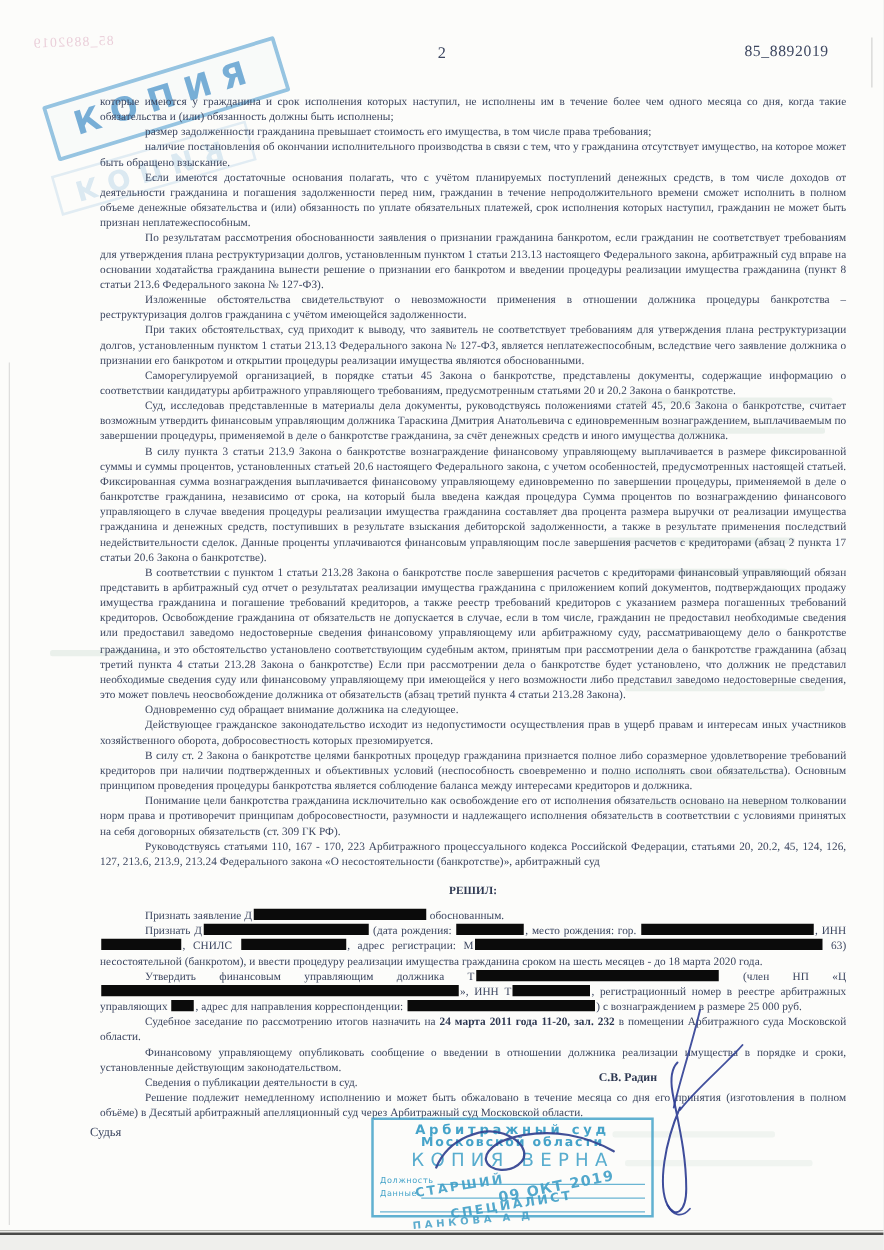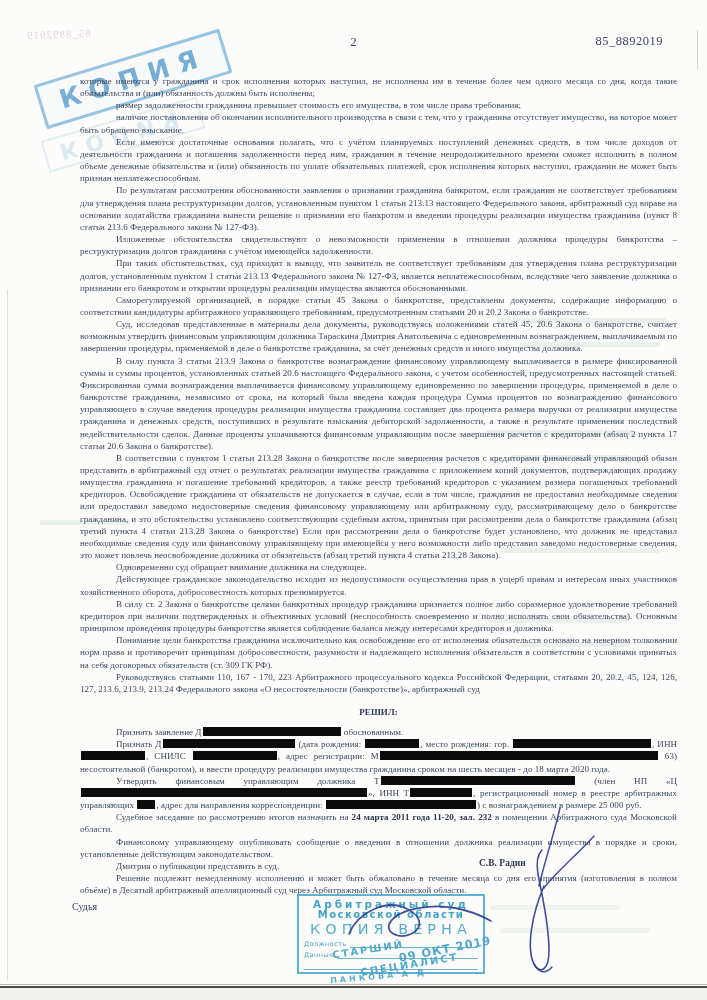--- a/index.html
+++ b/index.html
@@ -36,21 +36,21 @@
   }
   .bleednum{
     position:absolute;left:26px;top:28px;color:#dcaabf;opacity:.55;font-size:11px;
     transform:scaleX(-1) rotate(2deg);letter-spacing:1px;
   }
   
   .judge-label{position:absolute;left:72px;top:901px;font-size:10px;}
   .judge-name{position:absolute;left:479px;top:858px;font-size:9.5px;font-weight:bold;color:#2e3852;}
   
   .stampbox{
-    position:absolute;left:297px;top:894px;width:188px;height:80px;
+    position:absolute;left:297px;top:894px;width:226px;height:80px;
     border:2px solid rgba(69,163,201,.85);color:#45a3c9;
     font-family:"DejaVu Sans", sans-serif;box-sizing:border-box;padding:2px 5px 0 5px;
   }
   .stampbox .l1{font-size:10.5px;font-weight:bold;letter-spacing:3px;text-align:center;white-space:nowrap;}
   .stampbox .l2{font-size:10px;font-weight:bold;letter-spacing:1.5px;text-align:center;white-space:nowrap;margin-top:-1px;}
   .stampbox .l3{font-size:14.5px;font-weight:normal;letter-spacing:5px;text-align:center;white-space:nowrap;margin-top:1px;color:rgba(69,163,201,.9);}
   .srow{display:flex;align-items:flex-end;font-size:6.5px;margin-top:3px;letter-spacing:.5px;}
   .srow .fill{flex:1;border-bottom:1px solid rgba(69,163,201,.8);height:7px;margin-left:3px;}
   .srow.full .fill{margin-left:0;}
   .ov{position:absolute;font-family:"DejaVu Sans", sans-serif;font-weight:bold;color:rgba(63,158,198,.9);white-space:nowrap;}
@@ -107,21 +107,21 @@
       <p class=""><span>Действующее гражданское законодательство исходит из недопустимости осуществления прав в ущерб правам и интересам иных участников хозяйственного оборота, добросовестность которых презюмируется.</span></p>
       <p class=""><span>В силу ст. 2 Закона о банкротстве целями банкротных процедур гражданина признается полное либо соразмерное удовлетворение требований кредиторов при наличии подтвержденных и объективных условий (неспособность своевременно и полно исполнять свои обязательства). Основным принципом проведения процедуры банкротства является соблюдение баланса между интересами кредиторов и должника.</span></p>
       <p class=""><span>Понимание цели банкротства гражданина исключительно как освобождение его от исполнения обязательств основано на неверном толковании норм права и противоречит принципам добросовестности, разумности и надлежащего исполнения обязательств в соответствии с условиями принятых на себя договорных обязательств (ст. 309 ГК РФ).</span></p>
       <p class=""><span>Руководствуясь статьями 110, 167 - 170, 223 Арбитражного процессуального кодекса Российской Федерации, статьями 20, 20.2, 45, 124, 126, 127, 213.6, 213.9, 213.24 Федерального закона «О несостоятельности (банкротстве)», арбитражный суд</span></p>
       <p class="center gap"><span class="b">РЕШИЛ:</span></p>
       <p class=""><span>Признать заявление Д</span><span class="redact" style="width: 138px;"></span><span> обоснованным.</span></p>
       <p class=""><span>Признать Д</span><span class="redact" style="width: 132px;"></span><span> (дата рождения: </span><span class="redact" style="width: 54px;"></span><span>, место рождения: гор. </span><span class="redact" style="width: 138px;"></span><span>, ИНН </span><span class="redact" style="width: 64px;"></span><span>, СНИЛС </span><span class="redact" style="width: 84px;"></span><span>, адрес регистрации: М</span><span class="redact" style="width: 278px;"></span><span> 63) несостоятельной (банкротом), и ввести процедуру реализации имущества гражданина сроком на шесть месяцев - до 18 марта 2020 года.</span></p>
       <p class=""><span>Утвердить финансовым управляющим должника Т</span><span class="redact" style="width: 194px;"></span><span> (член НП «Ц</span><span class="redact" style="width: 286px;"></span><span>», ИНН Т</span><span class="redact" style="width: 62px;"></span><span>, регистрационный номер в реестре арбитражных управляющих </span><span class="redact" style="width: 18px;"></span><span>, адрес для направления корреспонденции: </span><span class="redact" style="width: 150px;"></span><span>) с вознаграждением в размере 25 000 руб.</span></p>
       <p class=""><span>Судебное заседание по рассмотрению итогов назначить на </span><span class="b">24 марта 2011 года 11-20, зал. 232</span><span> в помещении Арбитражного суда Московской области.</span></p>
       <p class=""><span>Финансовому управляющему опубликовать сообщение о введении в отношении должника реализации имущества в порядке и сроки, установленные действующим законодательством.</span></p>
-      <p class=""><span>Дмитрия о публикации представить в суд.</span></p>
+      <p class=""><span>Сведения о публикации деятельности в суд.</span></p>
       <p class=""><span>Решение подлежит немедленному исполнению и может быть обжаловано в течение месяца со дня его принятия (изготовления в полном объёме) в Десятый арбитражный апелляционный суд через Арбитражный суд Московской области.</span></p>
     </div>
 
   <div class="judge-label">Судья</div>
   <div class="judge-name">С.В. Радин</div>
 
   <div class="stampbox">
     <div class="l1">Арбитражный суд</div>
     <div class="l2">Московской области</div>
     <div class="l3">КОПИЯ ВЕРНА</div>

